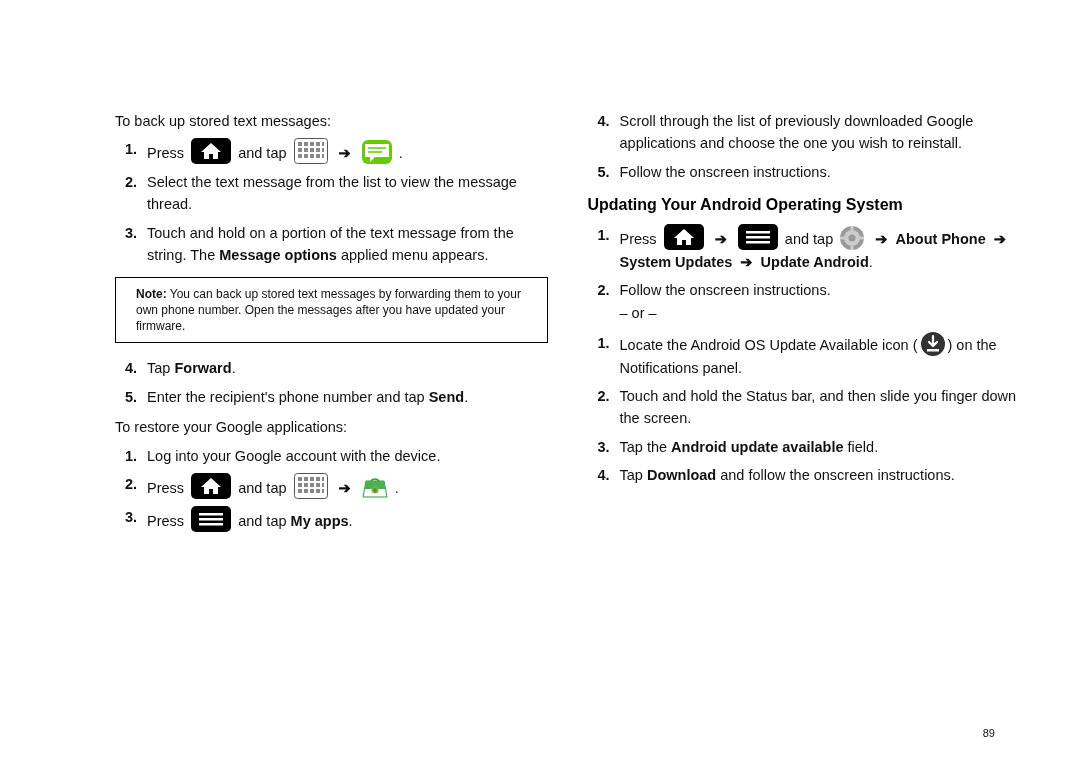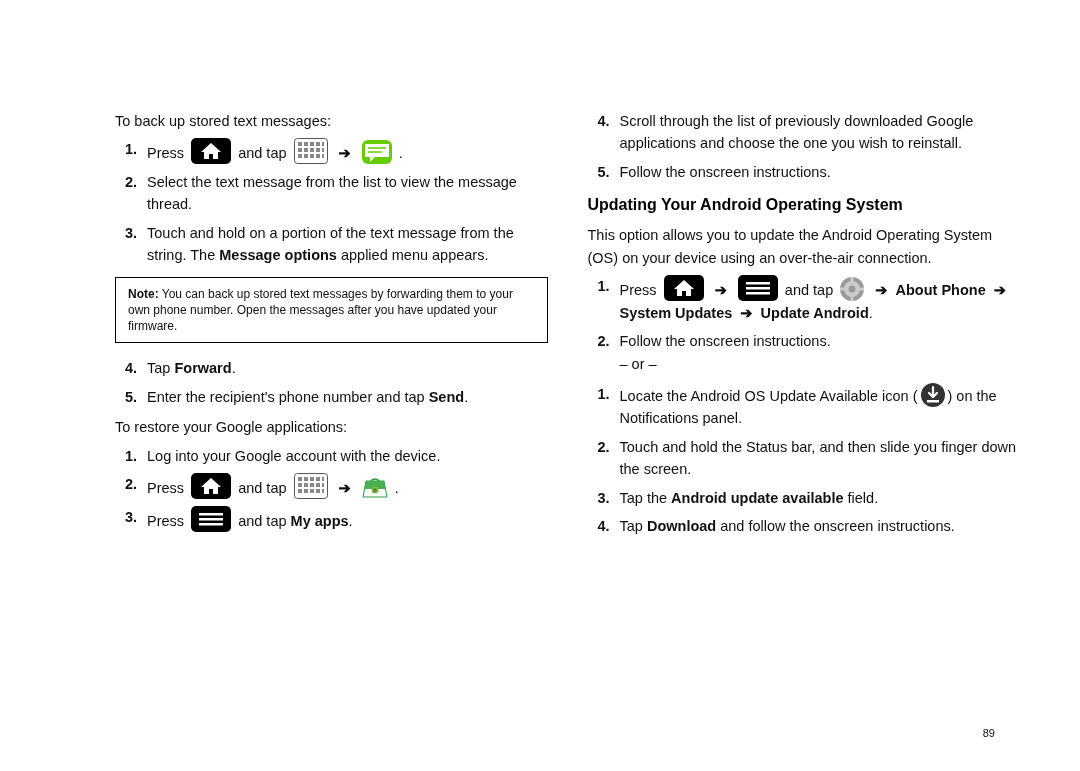--- a/index.html
+++ b/index.html
@@ -38,21 +38,21 @@
   ol.steps > li > .num {
     min-width: 22px;
     text-align: right;
     font-weight: bold;
   }
   ol.steps > li > .txt { flex: 1; }
   .bold { font-weight: bold; margin-top: 28px; }
   .arrow { font-weight: bold; margin: 0 4px; }
   .notebox {
     border: 1px solid #000;
-    padding: 8px 12px;
+    padding: 8px 20px;
     margin: 10px 0 14px 0;
     font-size: 12px;
     line-height: 1.35;
   }
   .notebox .nlabel { font-weight: bold; }
   .sectionTitle {
     color: #000000;
     font-weight: bold;
     font-size: 16px;
     margin: 10px 0 6px 0;
@@ -229,21 +229,20 @@
         <span class="num">4.</span>
         <span class="txt">Scroll through the list of previously downloaded Google applications and choose the one you wish to reinstall.</span>
       </li>
       <li>
         <span class="num">5.</span>
         <span class="txt">Follow the onscreen instructions.</span>
       </li>
     </ol>
 
     <div class="sectionTitle">Updating Your Android Operating System</div>
-    <p>This option allows you to update the Android Operating System (OS) on your device using an over-the-air connection.</p>
 
     <ol class="steps">
       <li>
         <span class="num">1.</span>
         <span class="txt">
           <span>Press</span>
           <svg class="iconbtn" width="40" height="26">
               <use href="#ic-home"></use>
             </svg>
           <span class="arrow">➔</span>

